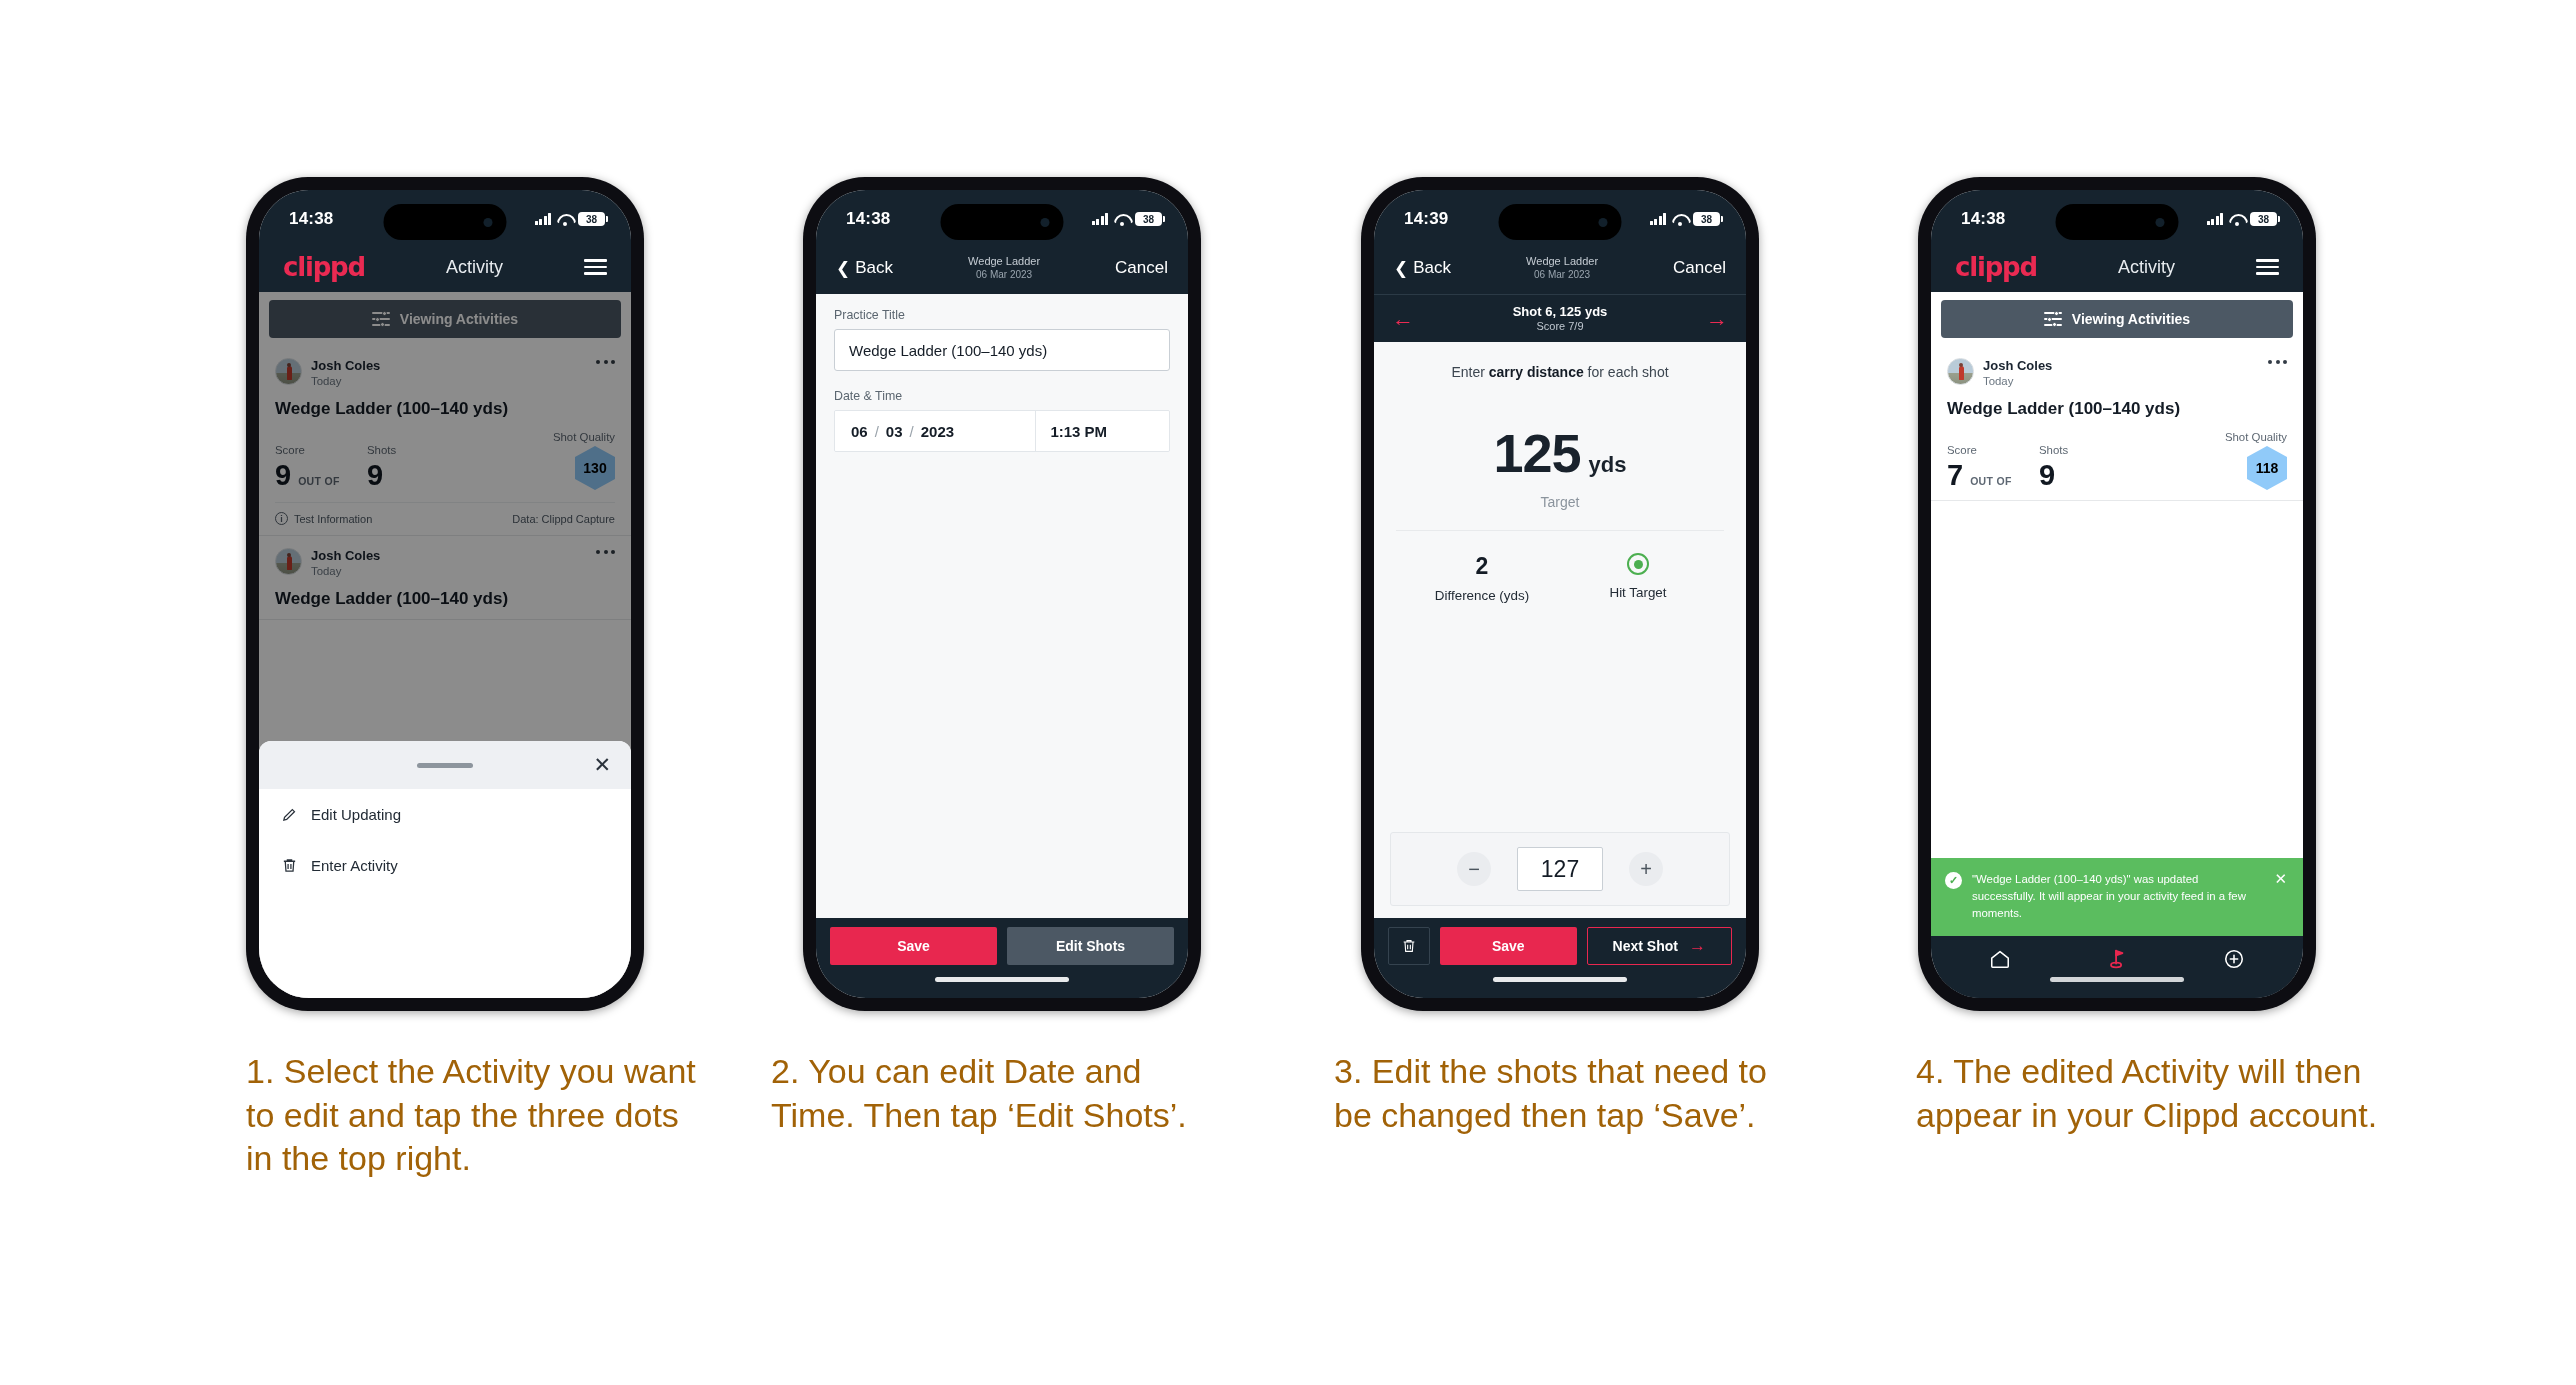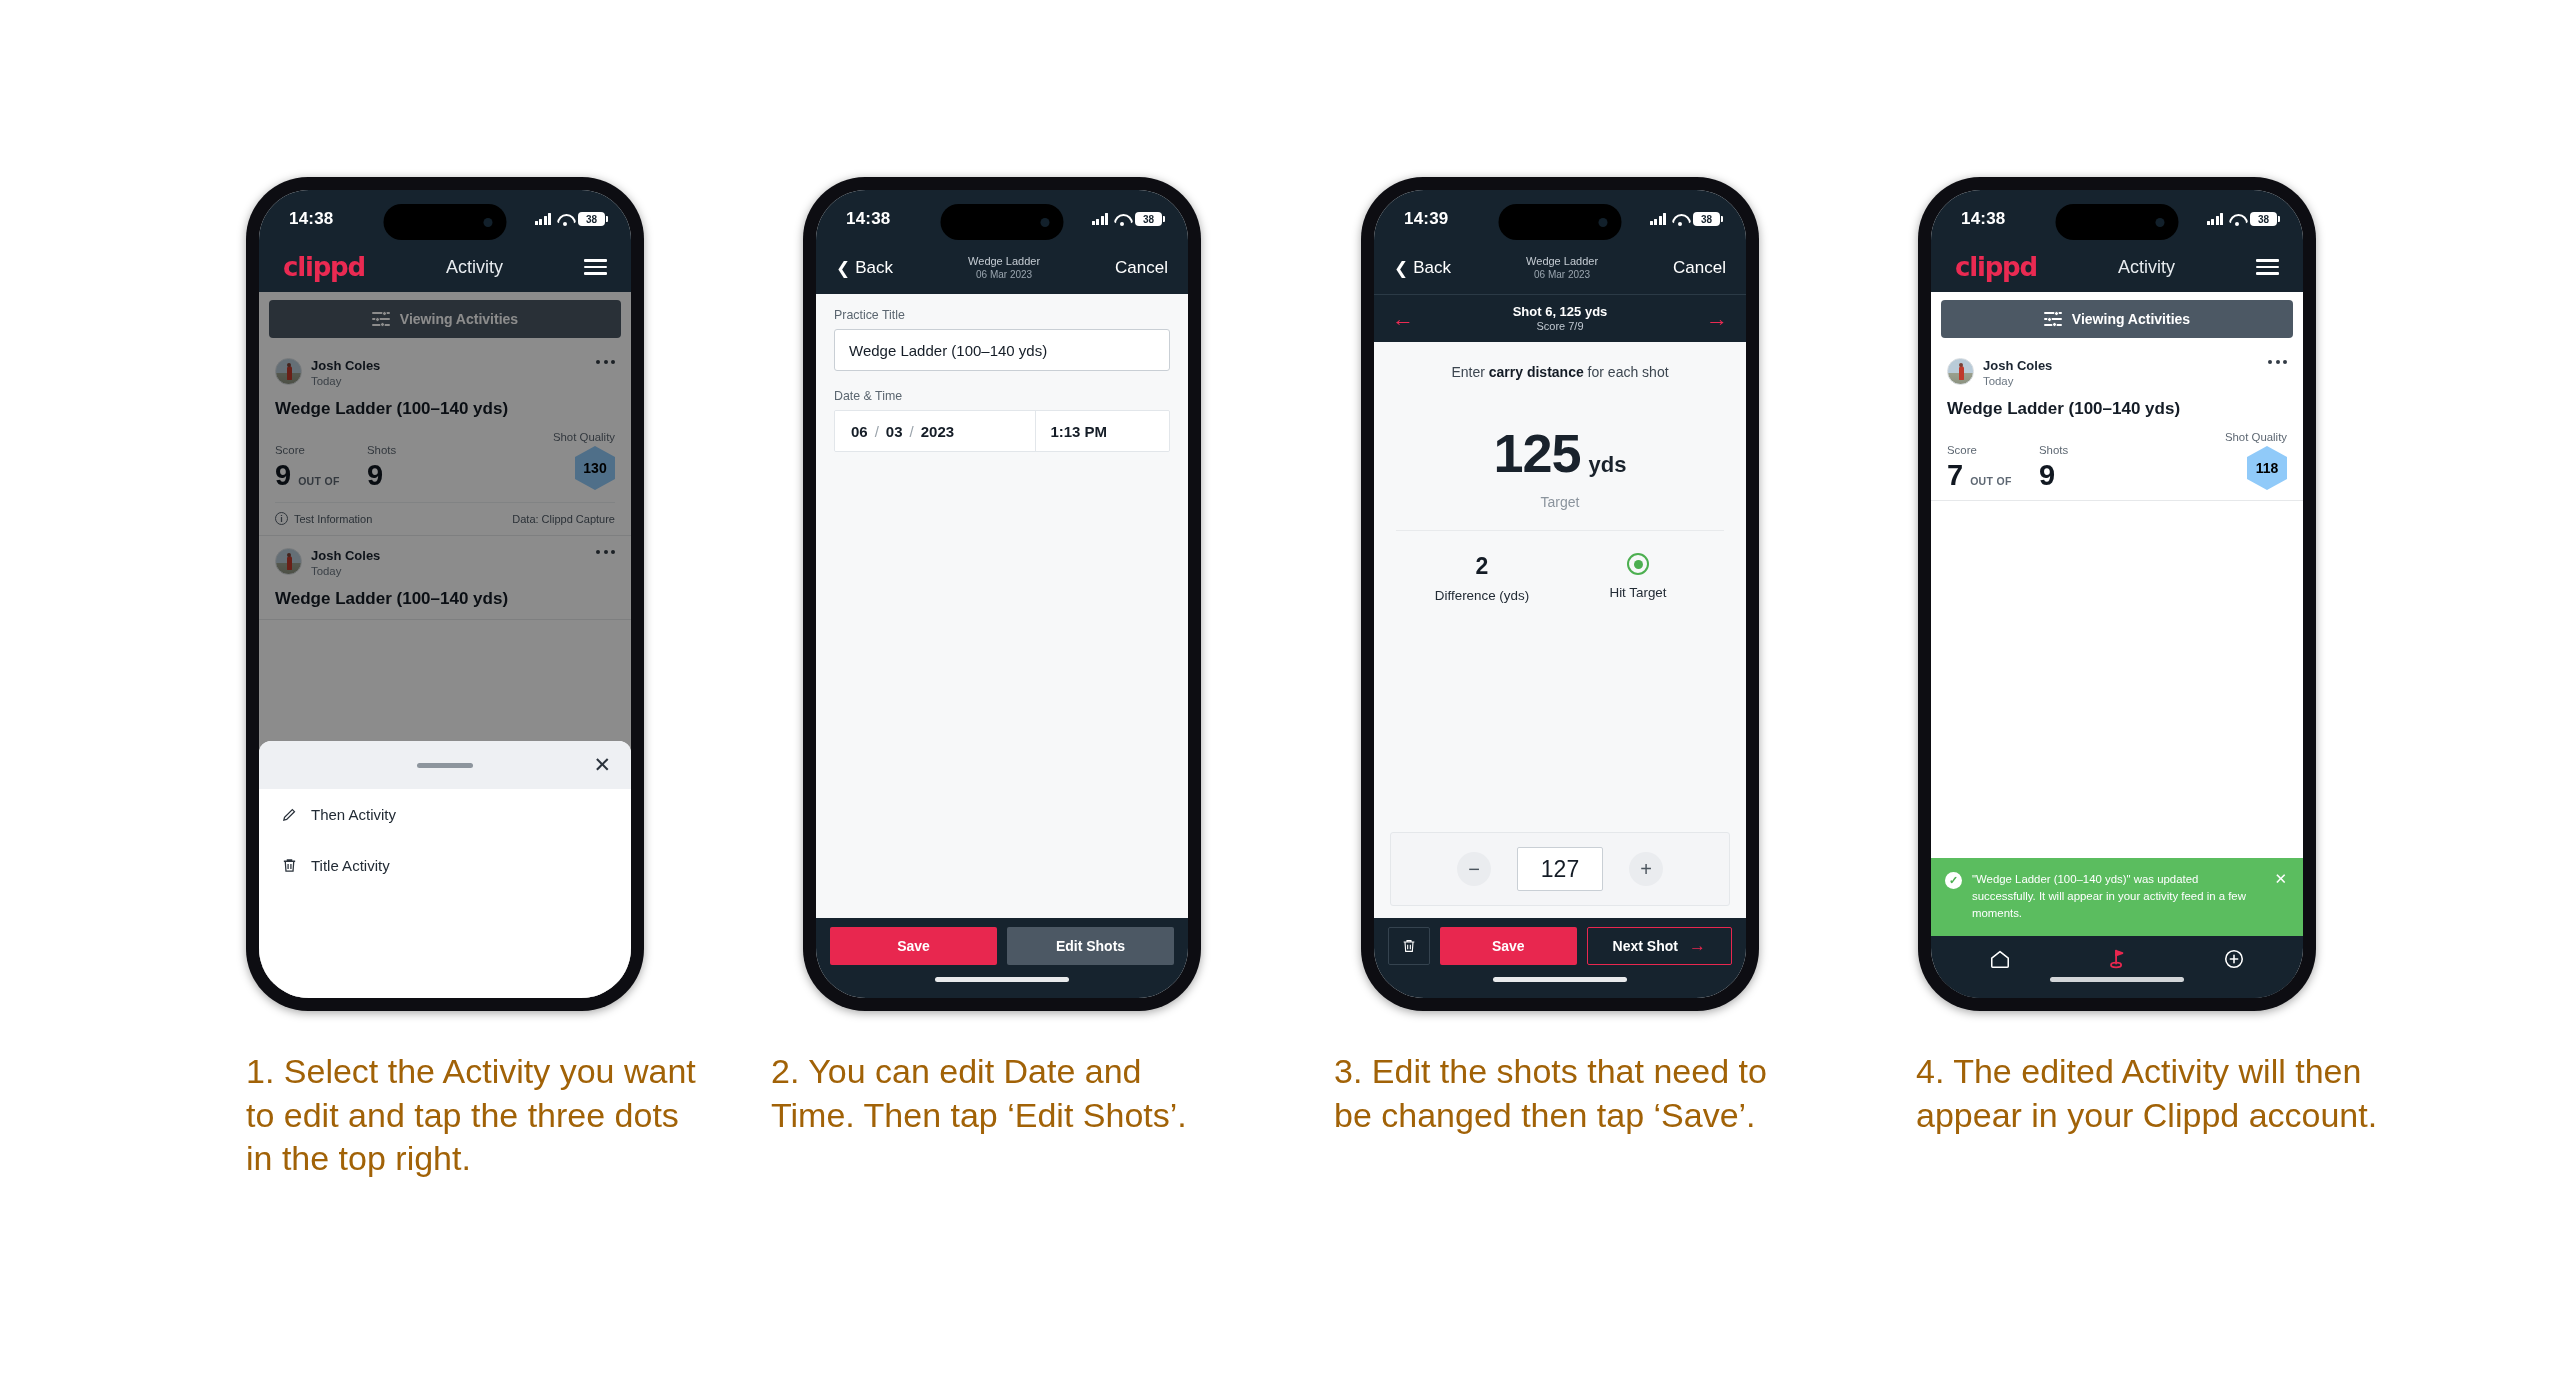--- a/index.html
+++ b/index.html
@@ -369,27 +369,27 @@
 
         <div class="sheet">
           <div class="sheet-head">
             <div class="grabber"></div>
             <div class="sheet-x">✕</div>
           </div>
           <div class="sheet-item">
             <svg width="17" height="17" viewBox="0 0 24 24" fill="none" stroke="#2b333c" stroke-width="1.8">
               <path d="M4 20l4-1 11-11-3-3L5 16l-1 4z"></path>
             </svg>
-            <span>Then Activity</span>
+            <span>Edit Updating</span>
           </div>
           <div class="sheet-item">
             <svg width="17" height="17" viewBox="0 0 24 24" fill="none" stroke="#2b333c" stroke-width="1.8">
               <path d="M4 6h16M9 6V4h6v2M6 6l1 14h10l1-14M10 10v7M14 10v7"></path>
             </svg>
-            <span>Title Activity</span>
+            <span>Enter Activity</span>
           </div>
         </div>
       </div>
     </div>
   </div>
 
   <div class="phone" style="left:803px; top:177px;">
     <div class="screen">
       <div class="notch">
           <div class="cam"></div>

